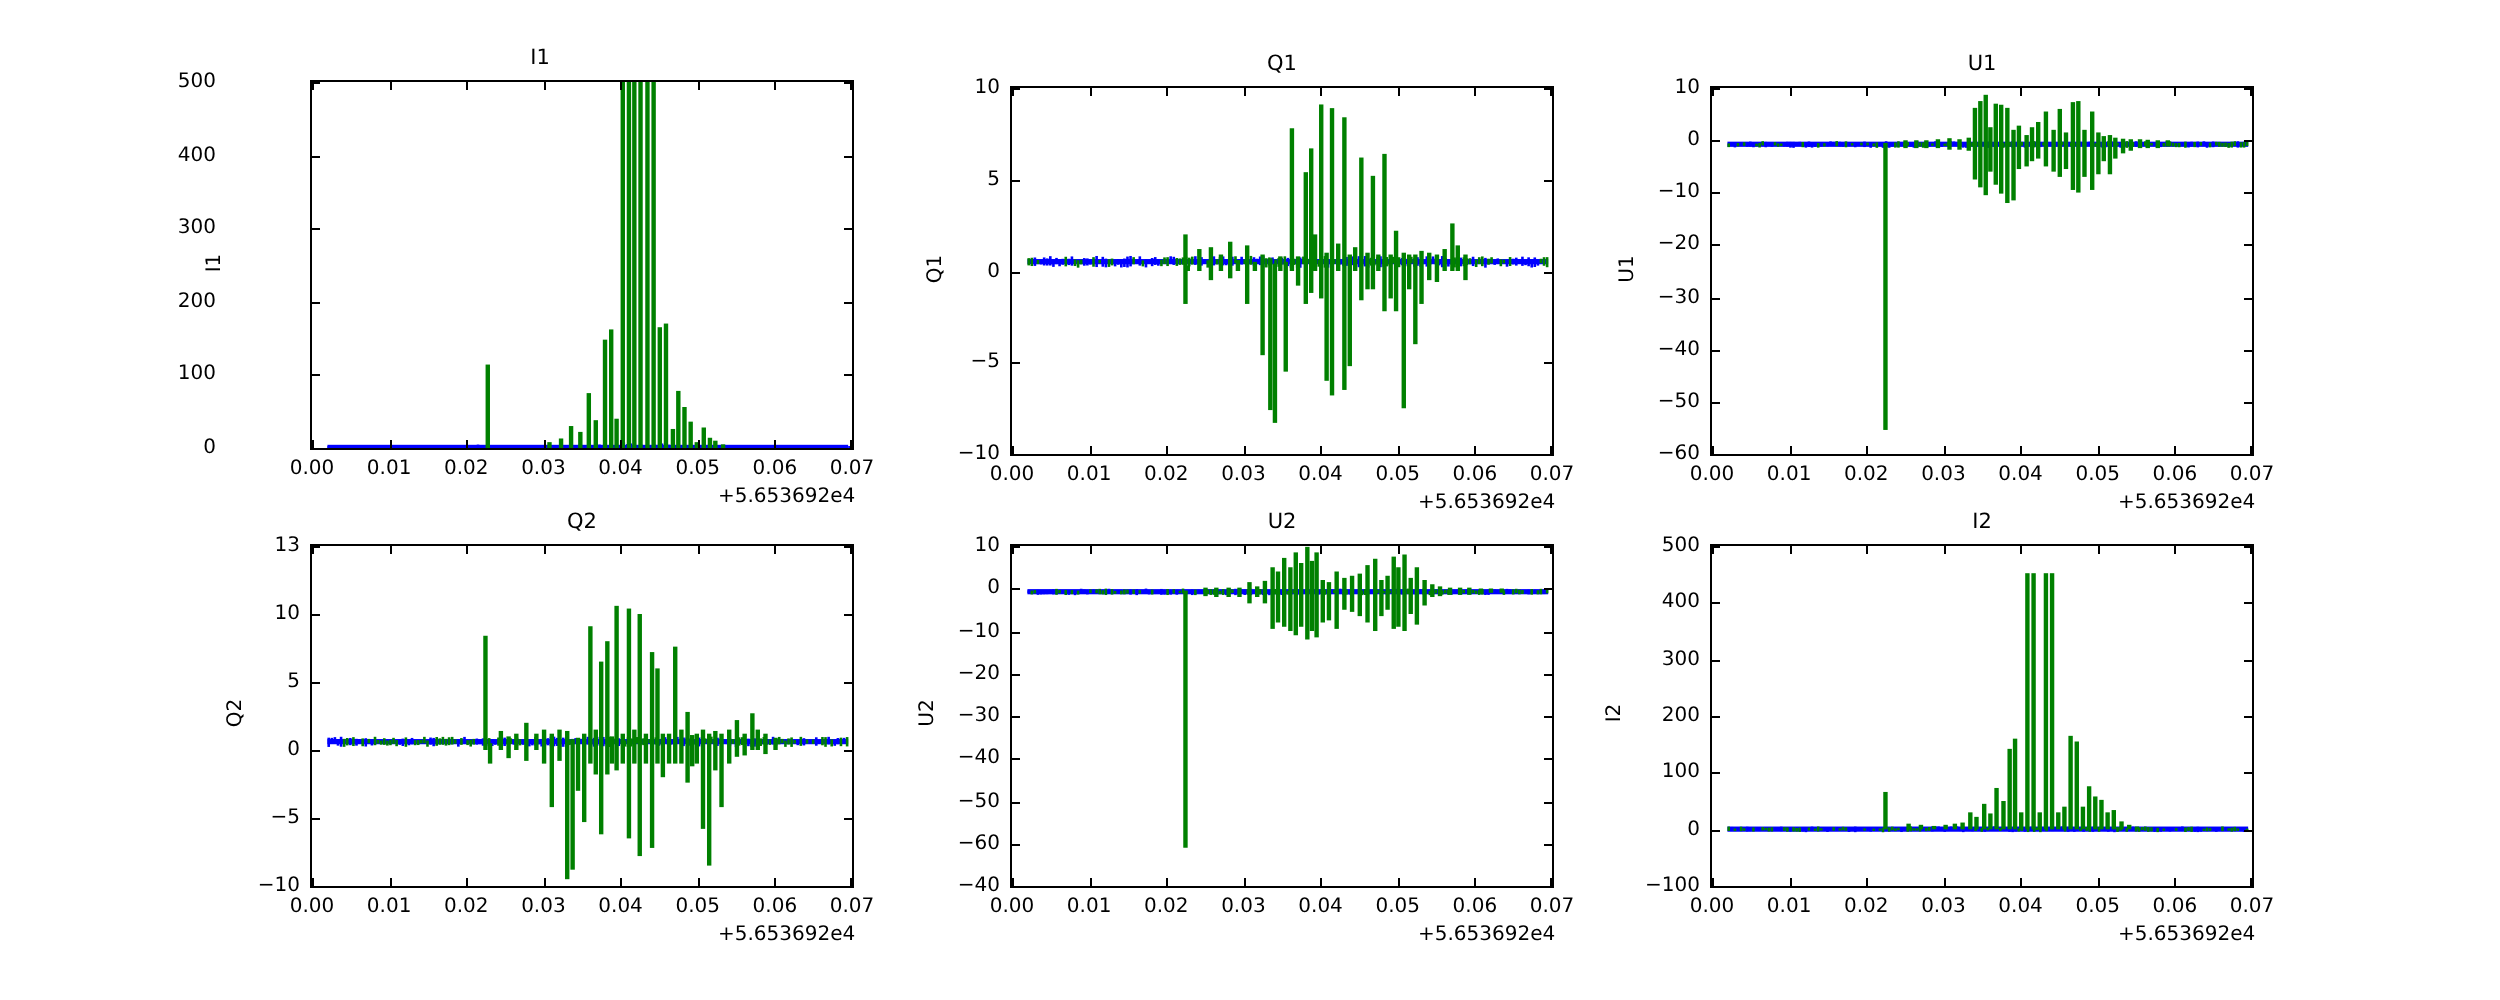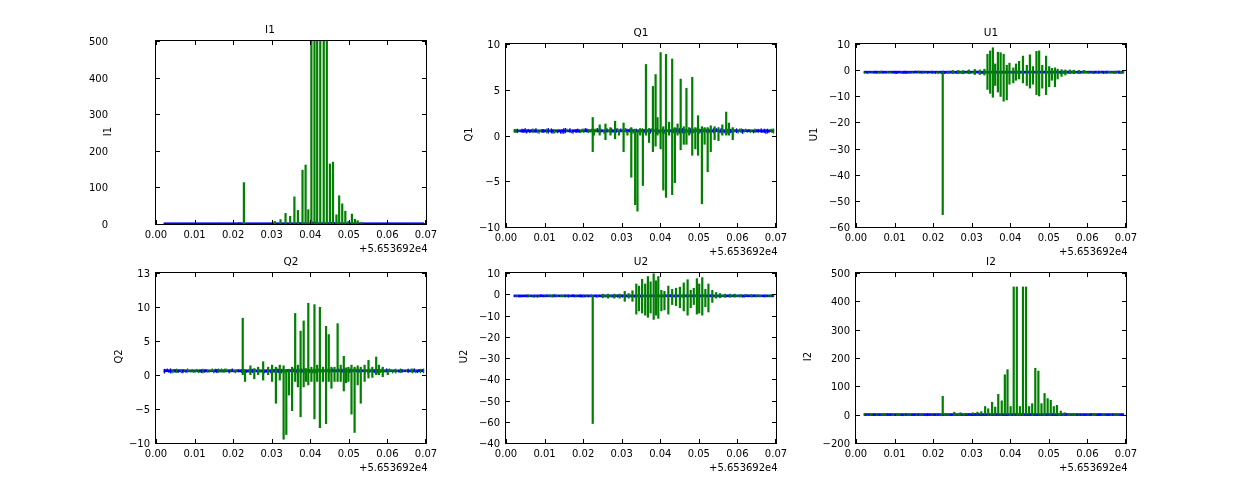--- a/index.html
+++ b/index.html
@@ -1627,21 +1627,21 @@
         <div class="tick xtick-t" style="left: 115.714px;"></div>
         <div class="tick xtick" style="left: 154.286px;"></div>
         <div class="tick xtick-t" style="left: 154.286px;"></div>
         <div class="tick xtick" style="left: 192.857px;"></div>
         <div class="tick xtick-t" style="left: 192.857px;"></div>
         <div class="tick xtick" style="left: 231.429px;"></div>
         <div class="tick xtick-t" style="left: 231.429px;"></div>
         <div class="tick xtick" style="left: 269px;"></div>
         <div class="tick xtick-t" style="left: 269px;"></div>
       </div>
-      <div class="ytick-label" style="right: 277px; top: 171px; width: 40px;">−200</div>
+      <div class="ytick-label" style="right: 277px; top: 171px; width: 40px;">−100</div>
       <div class="ytick-label" style="right: 277px; top: 142.667px; width: 40px;">0</div>
       <div class="ytick-label" style="right: 277px; top: 114.333px; width: 40px;">100</div>
       <div class="ytick-label" style="right: 277px; top: 86px; width: 40px;">200</div>
       <div class="ytick-label" style="right: 277px; top: 57.6667px; width: 40px;">300</div>
       <div class="ytick-label" style="right: 277px; top: 29.3333px; width: 40px;">400</div>
       <div class="ytick-label" style="right: 277px; top: 1px; width: 40px;">500</div>
       <div class="xtick-label" style="left: 1px; top: 176px;">0.00</div>
       <div class="xtick-label" style="left: 39.5714px; top: 176px;">0.01</div>
       <div class="xtick-label" style="left: 78.1429px; top: 176px;">0.02</div>
       <div class="xtick-label" style="left: 116.714px; top: 176px;">0.03</div>

